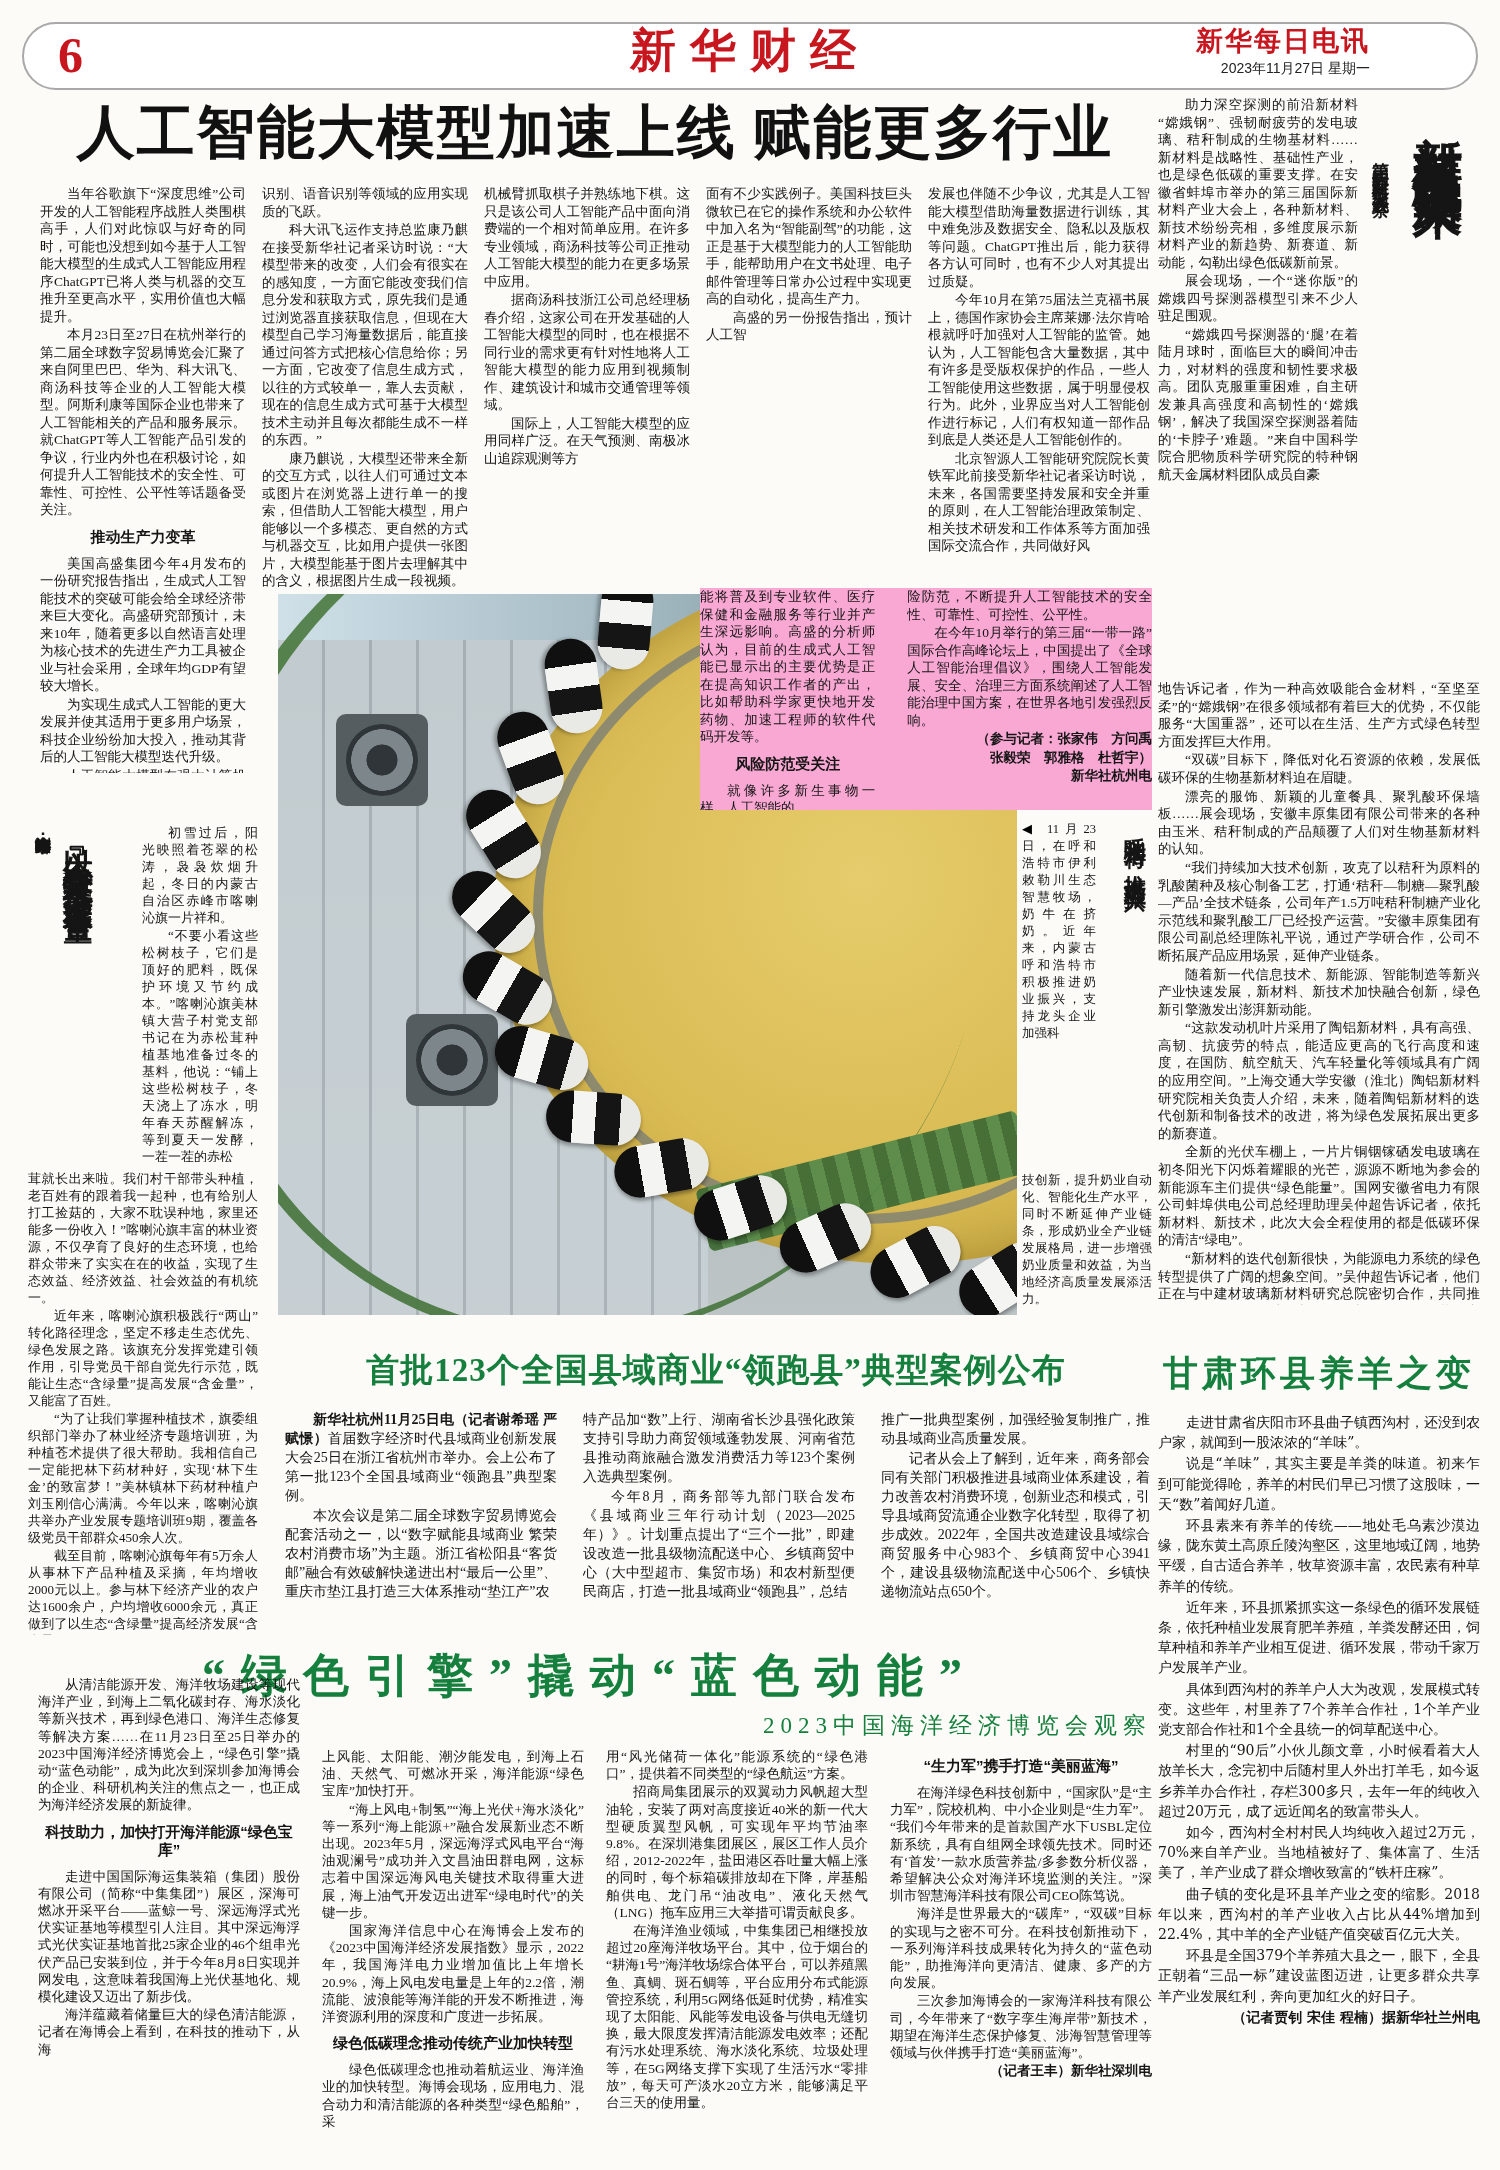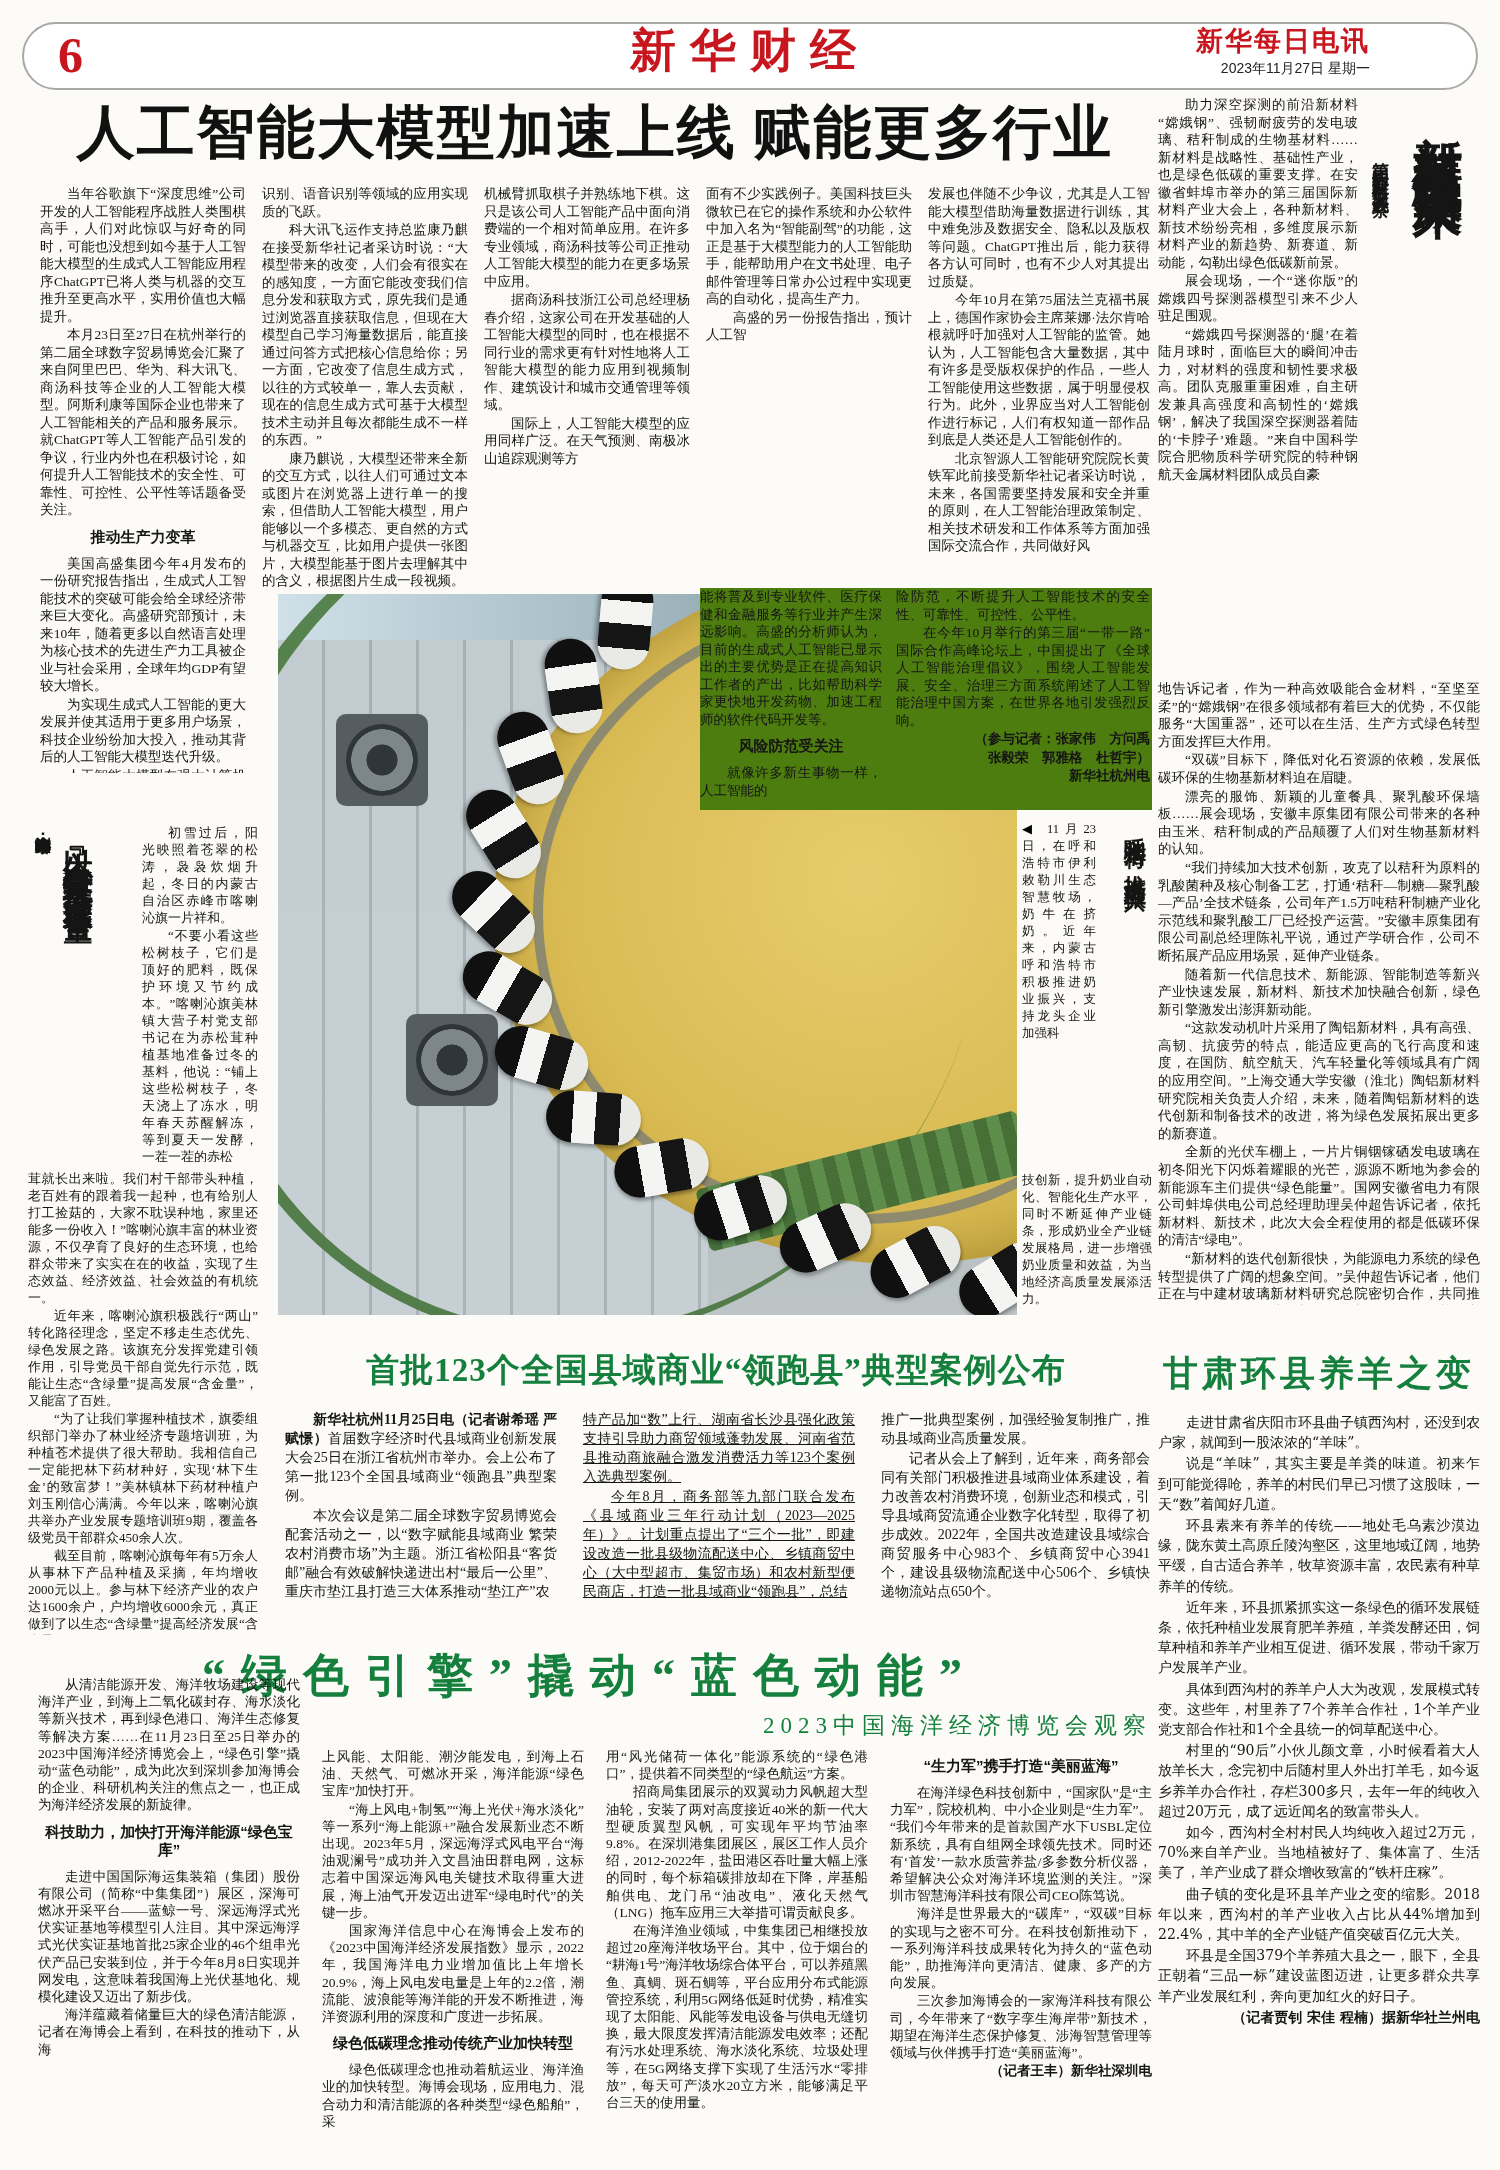--- a/index.html
+++ b/index.html
@@ -44,21 +44,21 @@
   .photo .fan{position:absolute;width:92px;height:92px;background:#565d60;border-radius:10px;}
   .photo .fan::after{content:"";position:absolute;left:10px;top:10px;right:10px;bottom:10px;border-radius:50%;
          background:radial-gradient(circle,#30353a 0 30%,#7d878b 31% 60%,#30353a 61%);}
   .photo .fence{position:absolute;left:420px;top:555px;width:330px;height:64px;border-radius:6px;transform:rotate(-14deg);
          background:repeating-linear-gradient(90deg,#3f6b35 0 13px,#578a4b 13px 26px);opacity:.95;}
   .photo .worker{position:absolute;left:645px;top:28px;width:15px;height:28px;background:#ccd84a;border-radius:4px;}
   .cow{position:absolute;width:95px;height:52px;border-radius:26px;
        background:linear-gradient(90deg,#101010 0 28%,#f4f4f2 28% 52%,#151515 52% 78%,#e9e9e6 78%);
        box-shadow:0 3px 4px rgba(0,0,0,.35);}
   
-  .inset{position:absolute;left:700px;top:588px;width:452px;height:222px;background:#4d7c0f;display:flex;gap:14px;}
+  .inset{position:absolute;left:700px;top:588px;width:452px;height:222px;background:#f9a8d4;display:flex;gap:32px;}
   .inset .col{position:relative;}
   
   .kicker-v{position:absolute;left:32px;top:824px;height:180px;font-size:16px;font-weight:bold;
        font-family:"Liberation Sans",sans-serif;}
   .side-title{position:absolute;left:60px;top:824px;height:340px;width:74px;font-size:30px;line-height:37px;
        font-weight:bold;letter-spacing:4px;}
   
   .cap{position:absolute;left:1022px;top:820px;width:130px;height:492px;font-size:12.5px;line-height:17px;
        text-align:justify;overflow:hidden;}
   .cap .row{display:flex;gap:8px;height:352px;overflow:hidden;}
@@ -198,21 +198,21 @@
       <p class="para">“这款发动机叶片采用了陶铝新材料，具有高强、高韧、抗疲劳的特点，能适应更高的飞行高度和速度，在国防、航空航天、汽车轻量化等领域具有广阔的应用空间。”上海交通大学安徽（淮北）陶铝新材料研究院相关负责人介绍，未来，随着陶铝新材料的迭代创新和制备技术的改进，将为绿色发展拓展出更多的新赛道。</p>
       <p class="para">全新的光伏车棚上，一片片铜铟镓硒发电玻璃在初冬阳光下闪烁着耀眼的光芒，源源不断地为参会的新能源车主们提供“绿色能量”。国网安徽省电力有限公司蚌埠供电公司总经理助理吴仲超告诉记者，依托新材料、新技术，此次大会全程使用的都是低碳环保的清洁“绿电”。</p>
       <p class="para">“新材料的迭代创新很快，为能源电力系统的绿色转型提供了广阔的想象空间。”吴仲超告诉记者，他们正在与中建材玻璃新材料研究总院密切合作，共同推动铜铟镓硒发电玻璃等新材料、新技术在源网荷储充一体化综合能源示范项目、绿色楼宇等更多场景的创新应用。</p>
     </div>
 
   <div class="headline-md" style="left:282px;top:1348px;width:868px;font-size:33px;letter-spacing:1px;">首批123个全国县域商业“领跑县”典型案例公布</div>
   <div class="col" style="left:285px;top:1410px;width:272px;height:230px;font-size:14px;line-height:19px;">
       <p class="para"><b>新华社杭州11月25日电（记者谢希瑶 严赋憬）</b>首届数字经济时代县域商业创新发展大会25日在浙江省杭州市举办。会上公布了第一批123个全国县域商业“领跑县”典型案例。</p>
       <p class="para">本次会议是第二届全球数字贸易博览会配套活动之一，以“数字赋能县域商业 繁荣农村消费市场”为主题。浙江省松阳县“客货邮”融合有效破解快递进出村“最后一公里”、重庆市垫江县打造三大体系推动“垫江产”农</p>
     </div>
-  <div class="col" style="left:583px;top:1410px;width:272px;height:230px;font-size:14px;line-height:19px;text-decoration:underline;">
+  <div class="col" style="left:583px;top:1410px;width:272px;height:230px;font-size:14px;line-height:19px;">
       <p class="cont">特产品加“数”上行、湖南省长沙县强化政策支持引导助力商贸领域蓬勃发展、河南省范县推动商旅融合激发消费活力等123个案例入选典型案例。</p>
       <p class="para">今年8月，商务部等九部门联合发布《县域商业三年行动计划（2023—2025年）》。计划重点提出了“三个一批”，即建设改造一批县级物流配送中心、乡镇商贸中心（大中型超市、集贸市场）和农村新型便民商店，打造一批县域商业“领跑县”，总结</p>
     </div>
   <div class="col" style="left:881px;top:1410px;width:269px;height:230px;font-size:14px;line-height:19px;">
       <p class="cont">推广一批典型案例，加强经验复制推广，推动县域商业高质量发展。</p>
       <p class="para">记者从会上了解到，近年来，商务部会同有关部门积极推进县域商业体系建设，着力改善农村消费环境，创新业态和模式，引导县域商贸流通企业数字化转型，取得了初步成效。2022年，全国共改造建设县域综合商贸服务中心983个、乡镇商贸中心3941个，建设县级物流配送中心506个、乡镇快递物流站点650个。</p>
     </div>
 
   <div class="headline-md" style="left:28px;top:1645px;width:1124px;font-size:46px;letter-spacing:16px;">“绿色引擎”撬动“蓝色动能”</div>
   <div class="green-sub" style="left:28px;top:1710px;width:1124px;">2023中国海洋经济博览会观察</div>

